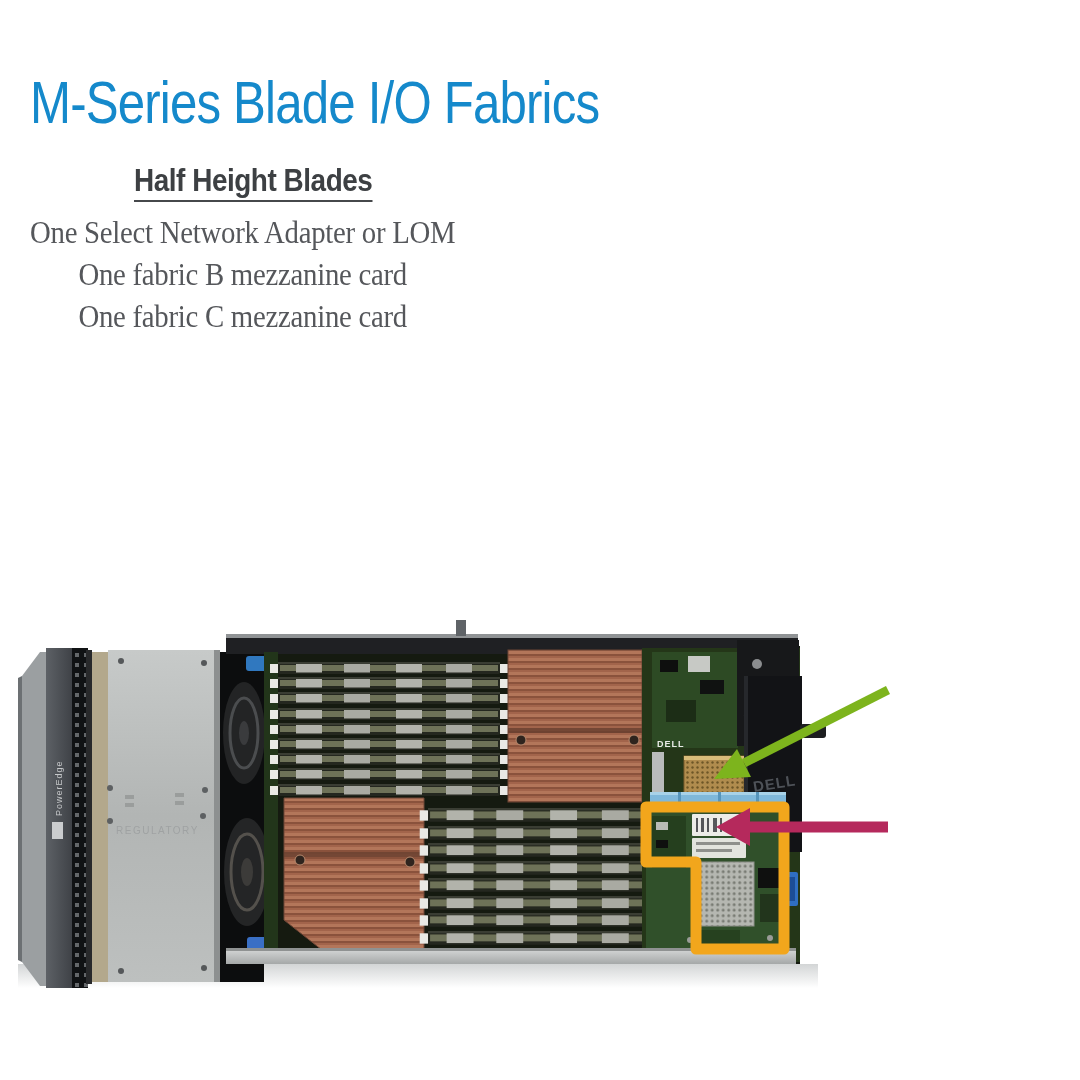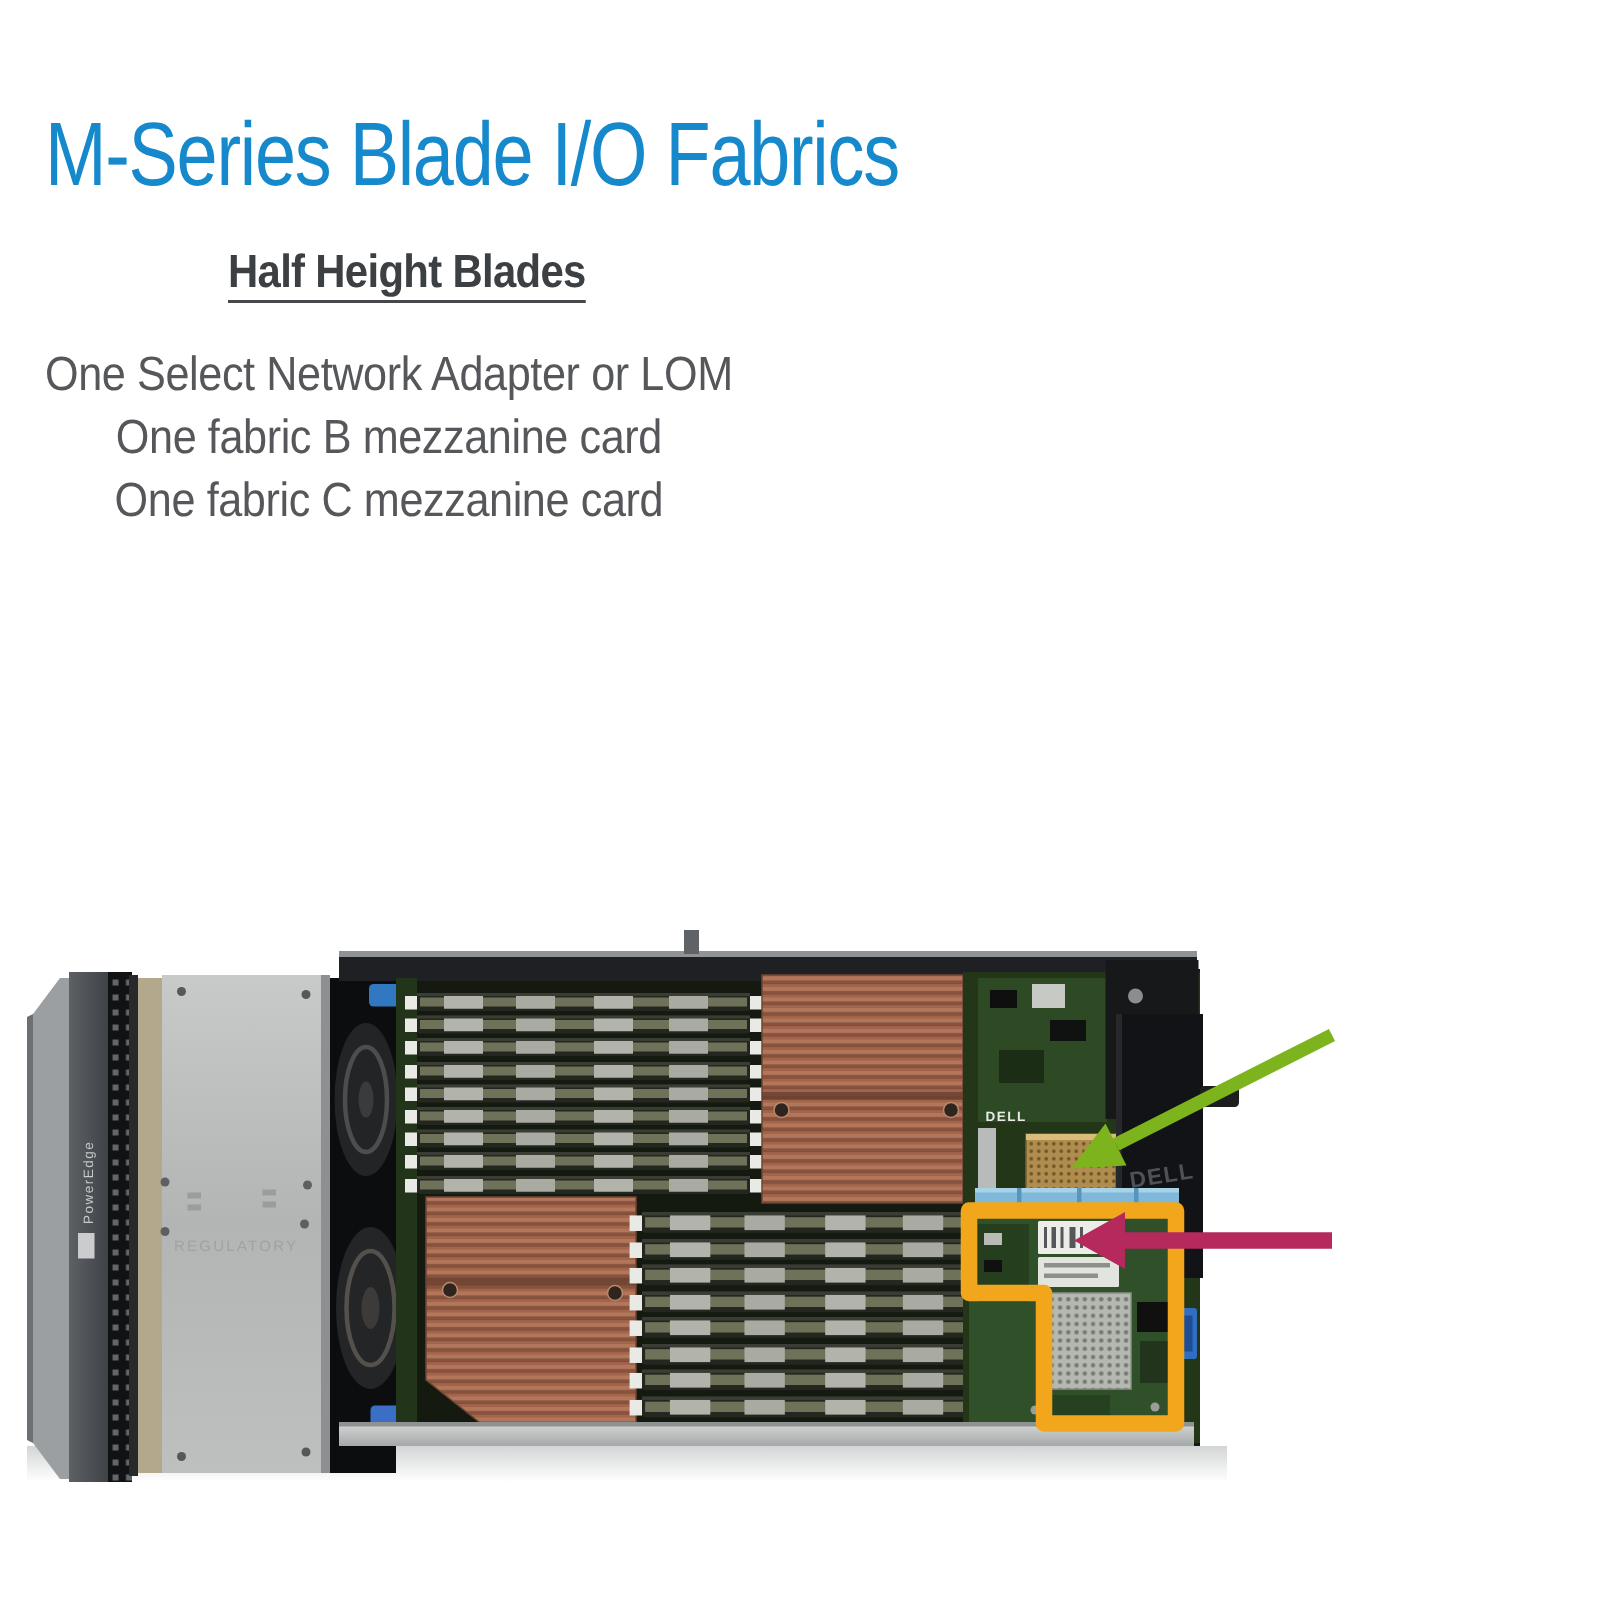--- a/index.html
+++ b/index.html
@@ -10,21 +10,21 @@
     position:absolute;left:30px;top:68px;margin:0;
     font-size:60px;font-weight:400;color:#1589cb;letter-spacing:-1px;
     transform:scaleX(.82);transform-origin:left top;white-space:nowrap;
   }
   .textblock{position:absolute;left:30px;top:163px;text-align:center;}
   .heading{
     font-size:31px;font-weight:700;color:#3d4043;letter-spacing:-.5px;
     border-bottom:2px solid #46484b;display:inline-block;padding-bottom:1px;
     transform:scaleX(.9);transform-origin:left top;white-space:nowrap;
   }
-  .bodylines{margin-top:26px;}
+  .bodylines{margin-top:9px;font-family:Liberation Serif, serif;}
   .bodyline{
     font-size:32px;color:#55575b;line-height:42px;letter-spacing:-.3px;
     transform:scaleX(.9);transform-origin:left top;white-space:nowrap;
   }
 
   .figure{position:absolute;left:0;top:600px;width:1080px;height:480px;text-decoration:underline;}
   .figure svg{position:absolute;left:0;top:0;}
 </style>
 </head>
 <body>

